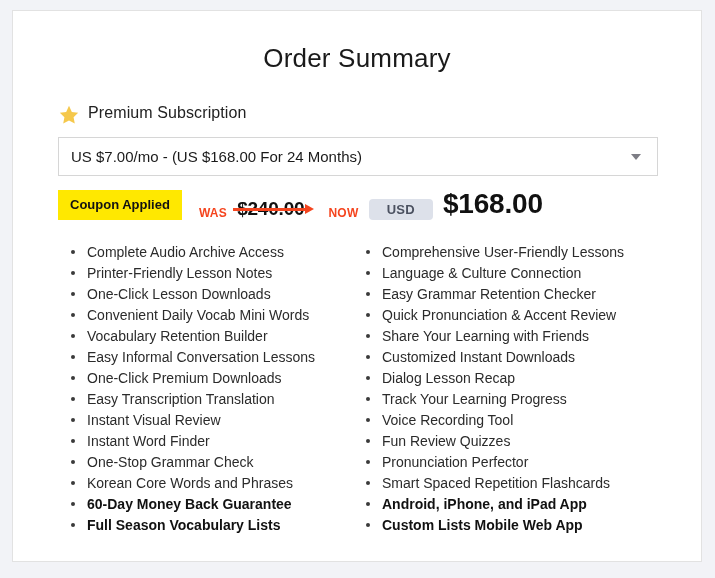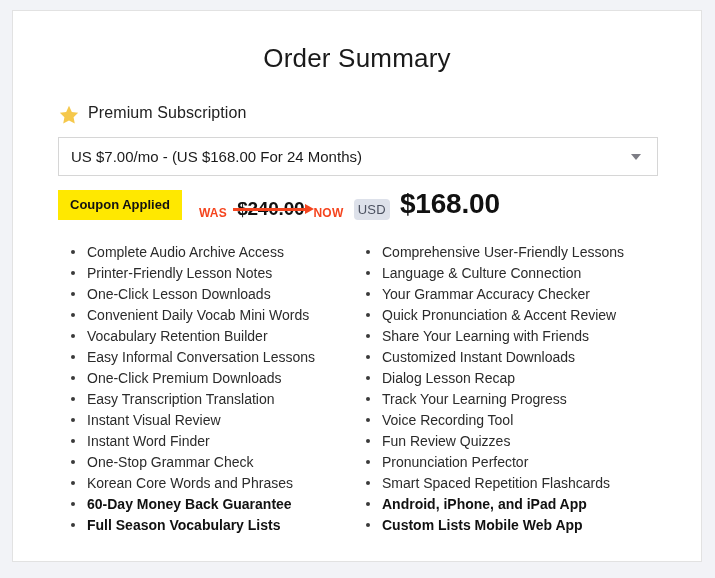--- a/index.html
+++ b/index.html
@@ -99,21 +99,21 @@
     padding: 0 12px;
     white-space: nowrap;
   }
   .price-tag {
     font-size: 12px;
     font-weight: bold;
     color: #f5451f;
     letter-spacing: 0.3px;
   }
   #was-label { margin-left: 17px; }
-  #now-label { }
+  #now-label { margin-left: 15px; }
 
   #old-price-wrap {
     position: relative;
     margin-left: 10px;
     padding-right: 9px;
     display: flex;
     align-items: center;
   }
   #old-price {
     font-size: 19px;
@@ -140,22 +140,22 @@
     border-top: 5px solid transparent;
     border-bottom: 5px solid transparent;
     border-left: 9px solid #f5451f;
   }
 
   #currency-badge {
     margin-left: 10px;
     background: #dde1ea;
     color: #4b5160;
     font-size: 13px;
-    font-weight: normal;
-    padding: 3px 4px;
+    font-weight: bold;
+    padding: 3px 18px;
     border-radius: 4px;
     letter-spacing: 0.3px;
   }
   #new-price {
     margin-left: 10px;
     font-size: 28px;
     font-weight: bold;
     color: #111111;
     letter-spacing: -0.2px;
   }
@@ -291,21 +291,21 @@
         <div class="feature-item">
           <span class="bullet"></span>
           <span class="label">Comprehensive User-Friendly Lessons</span>
         </div>
         <div class="feature-item">
           <span class="bullet"></span>
           <span class="label">Language &amp; Culture Connection</span>
         </div>
         <div class="feature-item">
           <span class="bullet"></span>
-          <span class="label">Your Grammar Accuracy Checker</span>
+          <span class="label">Easy Grammar Retention Checker</span>
         </div>
         <div class="feature-item">
           <span class="bullet"></span>
           <span class="label">Quick Pronunciation &amp; Accent Review</span>
         </div>
         <div class="feature-item">
           <span class="bullet"></span>
           <span class="label">Share Your Learning with Friends</span>
         </div>
         <div class="feature-item">

